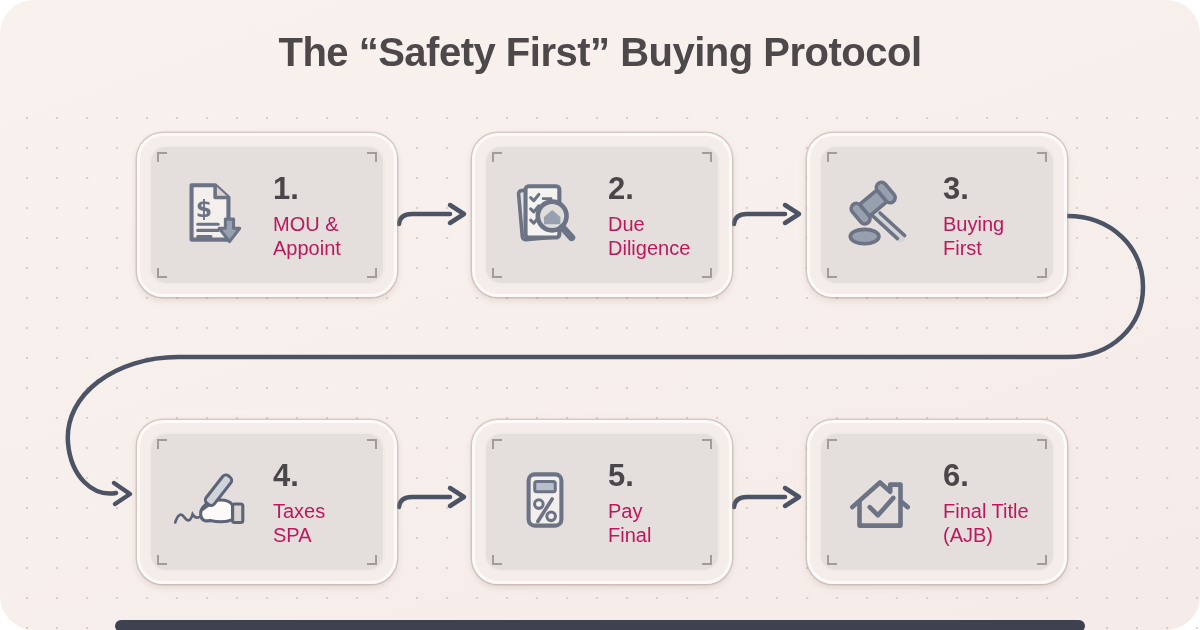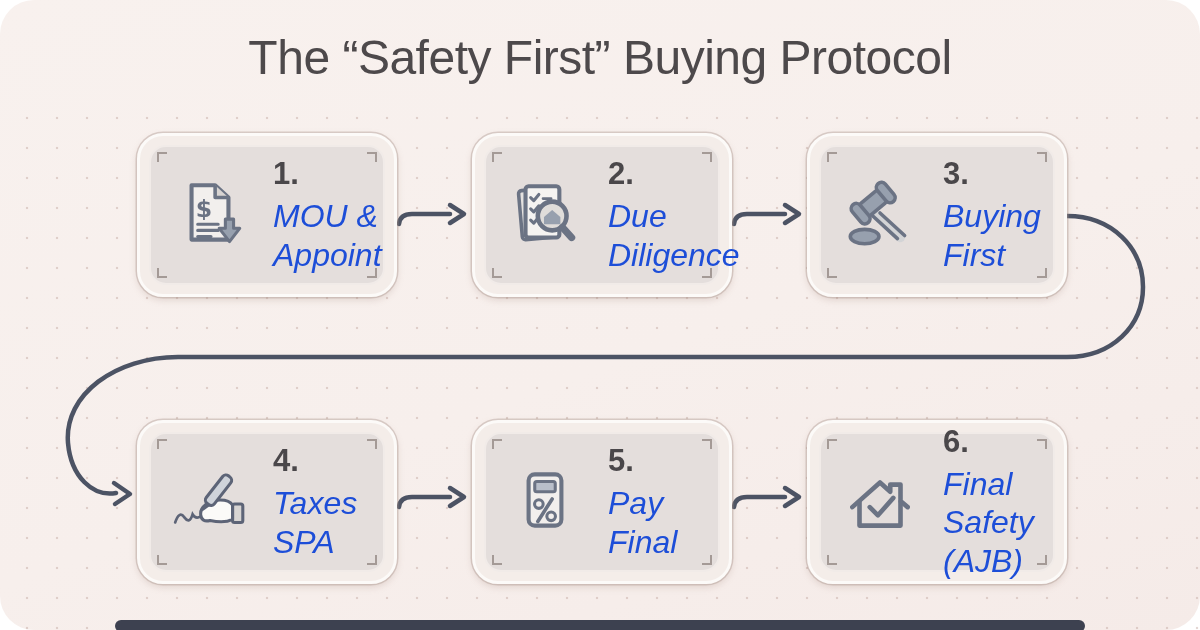--- a/index.html
+++ b/index.html
@@ -13,21 +13,21 @@
     border-radius:34px;
   }
   .dots{
     position:absolute;left:0;right:0;top:95px;bottom:0;
     background-image:radial-gradient(circle,#c2a69f 1.3px,rgba(0,0,0,0) 1.6px);
     background-size:30px 30px;background-position:12px 8px;
     opacity:.45;pointer-events:none;
   }
   .title{
     position:absolute;top:30px;left:0;width:100%;text-align:center;
-    font-size:48px;font-weight:400;color:#4d494b;letter-spacing:-0.5px;
+    font-size:40px;font-weight:700;color:#4d494b;letter-spacing:-0.5px;
   }
   .stepbox{
     position:absolute;width:260px;height:164px;
     background:#f4ede9;
     border:3px solid #fcfaf8;border-radius:26px;
     box-shadow:0 0 0 1.5px rgba(168,146,140,.38),0 3px 7px rgba(166,136,126,.28);
     box-sizing:border-box;
   }
   .panel{
     position:absolute;inset:9px;background:#e4dedc;
@@ -39,21 +39,21 @@
   .tick.bl{bottom:5px;left:6px;border-bottom-width:2px;border-left-width:2px;}
   .tick.br{bottom:5px;right:6px;border-bottom-width:2px;border-right-width:2px;}
   .content{
     position:absolute;inset:9px;display:flex;align-items:center;
     padding-left:18px;gap:20px;box-sizing:border-box;
   }
   .icon-wrap{flex:0 0 86px;display:flex;justify-content:center;align-items:center;}
   .icon-wrap svg{width:82px;height:82px;}
   .texts{display:flex;flex-direction:column;}
   .num{font-size:31px;font-weight:700;color:#4a474a;margin-bottom:5px;}
-  .lbl{font-size:32px;color:#1d4ed8;line-height:1.2;font-style:italic;}
+  .lbl{font-size:20px;color:#be185d;line-height:1.2;}
   .arrow-layer{position:absolute;inset:0;pointer-events:none;}
   .bottom-bar{
     position:absolute;left:115px;width:970px;height:12px;bottom:-2px;
     background:#3d4150;border-radius:6px;
   }
   
   #box1{left:137px;top:133px;} #box2{left:472px;top:133px;} #box3{left:807px;top:133px;}
   #box4{left:137px;top:420px;} #box5{left:472px;top:420px;} #box6{left:807px;top:420px;}
 </style>
 </head>
@@ -231,20 +231,20 @@
         <svg viewBox="0 0 80 80">
           <g fill="none" stroke="#6b7384" stroke-width="4.5" stroke-linecap="round" stroke-linejoin="round">
             <path d="M13 45 L40 21 L50 30 V23 H60 V39 L67 45"></path>
             <path d="M20 40 V63 H60 V40"></path>
             <path d="M30 45 L38 53 L53 36"></path>
           </g>
         </svg>
       </div>
       <div class="texts">
         <div class="num">6.</div>
-        <div class="lbl">Final Safety</div>
+        <div class="lbl">Final Title</div>
         <div class="lbl">(AJB)</div>
       </div>
     </div>
   </div>
 
   <div class="bottom-bar"></div>
 </div>
 
 </body></html>

